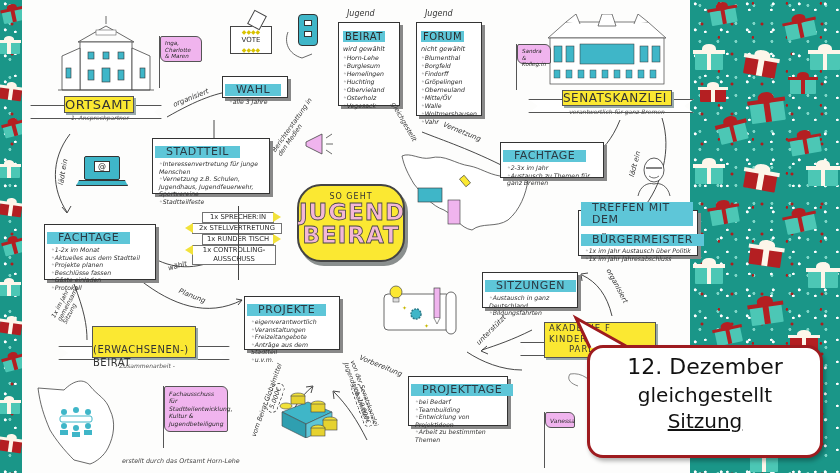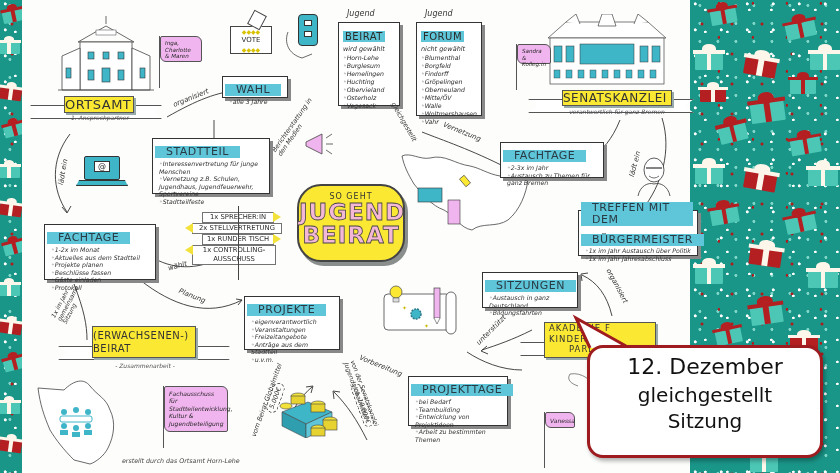--- a/index.html
+++ b/index.html
@@ -105,21 +105,21 @@
   }
 
   .callout {
     position: absolute; left: 587px; top: 345px; width: 236px; height: 113px;
     background: #fff; border: 3px solid #9e1b1f; border-radius: 16px;
     box-shadow: 2px 3px 4px rgba(0,0,0,0.3); text-align: center;
     font-family: "DejaVu Sans", sans-serif; color: #111;
   }
   .callout .line1 { font-size: 22px; line-height: 30px; margin-top: 4px; }
   .callout .line2 { font-size: 20px; line-height: 26px; }
-  .callout .line3 { font-size: 20px; line-height: 26px; }
+  .callout .line3 { font-size: 20px; line-height: 26px; text-decoration: underline; }
 
   .credit { position: absolute; left: 100px; top: 457px; font-size: 6.3px; font-style: italic; color: #444; }
 </style>
 </head>
 <body>
 
 <div class="pattern left">
   <div class="gift g-mix" style="left:2px;top:4px;transform:rotate(-12deg)">
       <div class="box"></div>
       <div class="vband"></div>
@@ -616,21 +616,21 @@
     <div class="title" style="left:24px;top:0;width:112px;height:36px;font-size:8.5px;line-height:10.5px;text-align:left;padding-left:4px;letter-spacing:1px">
       <div>AKADEMIE F</div>
       <div>KINDER-</div>
       <div style="padding-left:20px">PARL</div>
     </div>
     <div class="sub" style="left:70px;top:38px">- polit</div>
   </div>
 
   <div class="ribbon" style="left:36px;top:326px">
     <div class="tail" style="left:0;top:20px;width:172px;clip-path:polygon(0 0,100% 0,94% 50%,100% 100%,0 100%,6% 50%)"></div>
-    <div class="title label-caps" style="left:34px;top:0;width:104px;height:32px;font-size:10px;line-height:13px;padding-top:2px">
+    <div class="title label-caps" style="left:34px;top:0;width:104px;height:32px;font-size:10px;line-height:13px;padding-top:16px">
       <div>(ERWACHSENEN-)</div>
       <div>BEIRAT</div>
     </div>
     <div class="sub" style="left:52px;top:36px;width:70px">- Zusammenarbeit -</div>
   </div>
 
   <svg style="position:absolute;left:12px;top:376px" width="92" height="92">
     <path d="M4,12 L30,14 C40,4 50,2 56,10 C64,20 72,22 76,34 C82,46 80,60 74,72 C70,80 62,86 56,88 L40,84 C30,74 22,64 16,54 C10,40 6,28 4,12 Z" fill="#fff" stroke="#444" stroke-width="0.8"></path>
     <g fill="#3fb6c8">
       <circle cx="30" cy="36" r="3"></circle>

